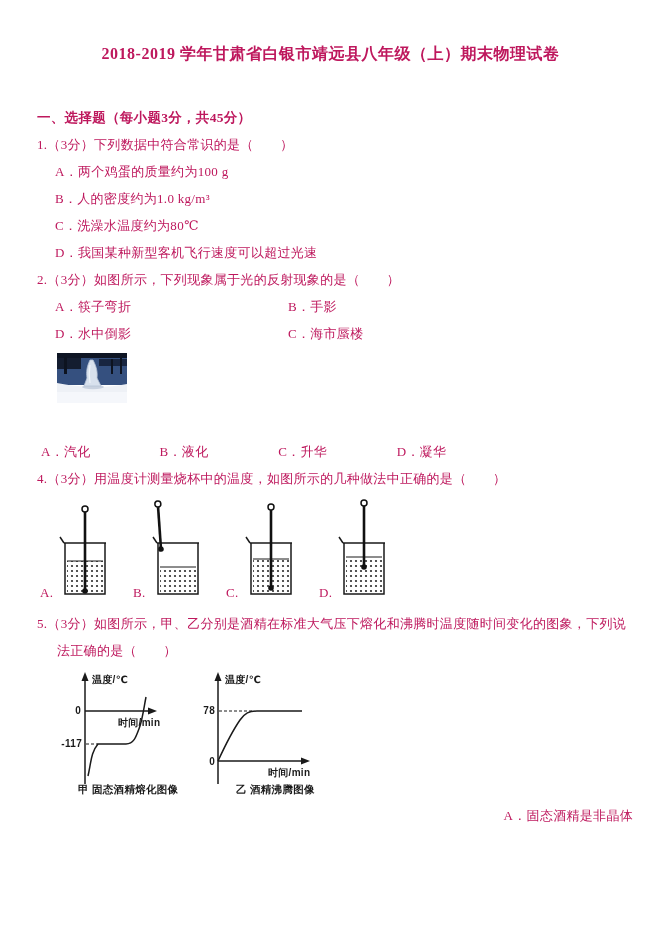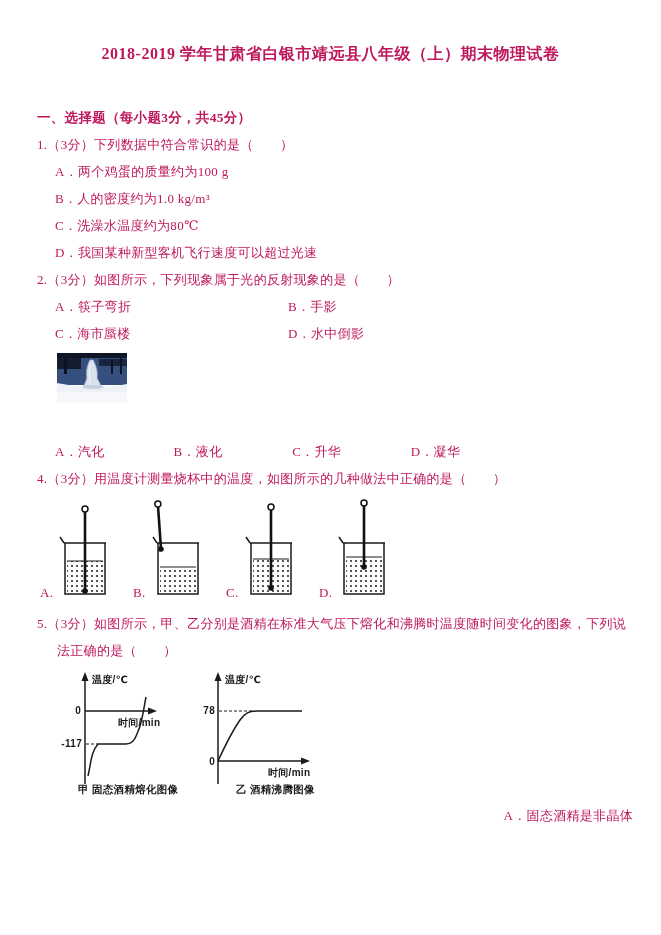--- a/index.html
+++ b/index.html
@@ -14,21 +14,21 @@
   }
   .section-heading{
     margin:40px 28px 0 37px;font-size:13.5px;font-weight:bold;
     line-height:27px;letter-spacing:0.3px;
   }
   .q{margin:0 28px 0 37px;font-size:13px;letter-spacing:0.3px;}
   .stem{line-height:27px;padding-left:20px;text-indent:-20px;}
   .opt-line{line-height:27px;margin-left:18px;}
   .opt-grid{display:grid;grid-template-columns:233px auto;margin-left:18px;}
   .opt-grid span{line-height:27px;}
-  .opt-row4{margin-left:18px;line-height:27px;}
+  .opt-row4{margin-left:4px;line-height:27px;}
   .opt-row4 span{display:inline-block;width:115px;}
   .photo-wrap{margin:6px 0 0 20px;width:70px;height:50px;line-height:0;}
   .q3-opts{margin-top:35px;}
   .thermo-row{position:relative;height:101px;margin-top:7px;display:flex;padding-left:3px;}
   .thermo-fig{position:relative;width:93px;height:101px;}
   .thermo-fig .diag-label{
     position:absolute;left:0;bottom:1px;font-size:13px;line-height:13px;
   }
   .graphs{position:relative;height:132px;margin-top:0;text-decoration:underline;}
   .graph-jia{position:absolute;left:23px;top:2px;}
@@ -54,22 +54,22 @@
     <div class="opt-line">B．人的密度约为1.0 kg/m³</div>
     <div class="opt-line">C．洗澡水温度约为80℃</div>
     <div class="opt-line">D．我国某种新型客机飞行速度可以超过光速</div>
   </div>
 
   <div class="q">
     <div class="stem">2.（3分）如图所示，下列现象属于光的反射现象的是（　　）</div>
     <div class="opt-grid">
       <span>A．筷子弯折</span>
       <span>B．手影</span>
+      <span>D．水中倒影</span>
       <span>C．海市蜃楼</span>
-      <span>D．水中倒影</span>
     </div>
   </div>
 
   <div class="q">
     <div class="photo-wrap">
       <svg width="70" height="50" viewBox="0 0 70 50">
         <rect x="0" y="0" width="70" height="32" fill="#35507f"></rect>
         <rect x="0" y="0" width="70" height="5" fill="#0e1524"></rect>
         <rect x="0" y="5" width="24" height="11" fill="#141d30"></rect>
         <rect x="42" y="6" width="28" height="7" fill="#182540"></rect>

